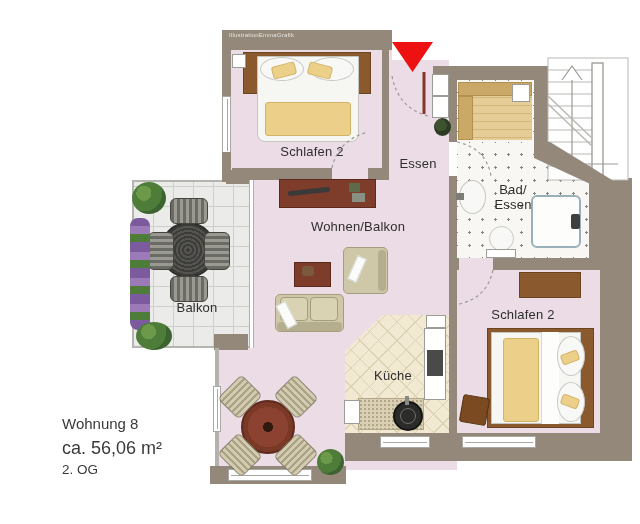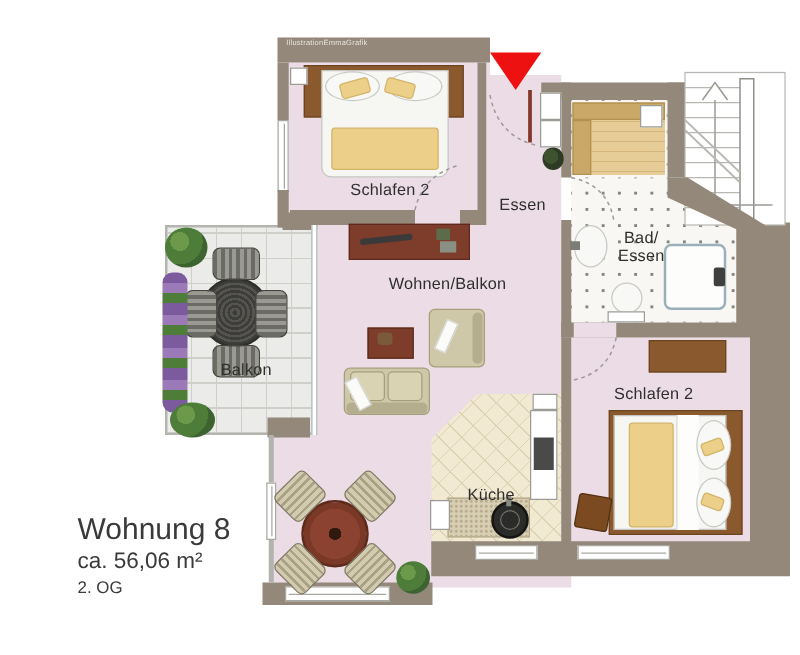--- a/index.html
+++ b/index.html
@@ -32,21 +32,21 @@
   .pillow{background:#f8f8f6;border:1px solid #c9c9c4;border-radius:50%;}
   .blanket{background:#ecd08a;border:1px solid #d2b469;border-radius:3px;}
   .plant{border-radius:50%;background:radial-gradient(circle at 35% 35%, #6d9a4a 0 25%, #4e7d3a 25% 60%, #3c6330 60% 100%);}
   .chair-stripe{background:repeating-linear-gradient(90deg,#6b6b65 0 3px,#9a9a92 3px 6px);
                 border:1px solid #46463f;border-radius:6px;}
   .dchair{background:repeating-linear-gradient(0deg,#d2cbb0 0 3px,#a9a284 3px 5px);
           border:1px solid #7f7860;border-radius:5px;}
   .speckle{background-color:#d9cfb4;background-image:radial-gradient(#b3a788 1px, transparent 1.2px);
            background-size:4px 4px;}
   #title-block{position:absolute;left:62px;top:412px;color:#3a3a3a;z-index:45;}
-  #title-block .t1{font-size:24px;line-height:24px;}
+  #title-block .t1{font-size:15px;line-height:24px;}
   #title-block .t2{font-size:18px;line-height:24px;}
   #title-block .t3{font-size:13.5px;line-height:20px;}
   #watermark{position:absolute;left:229px;top:32px;font-size:6px;color:rgba(255,252,245,.8);
              z-index:60;letter-spacing:.2px;}
   svg.overlay{position:absolute;left:0;top:0;z-index:50;pointer-events:none;}
 </style>
 </head>
 <body>
 
 <div id="canvas">
@@ -159,22 +159,22 @@
   <div class="abs chair-stripe" style="left:148px;top:232px;width:26px;height:38px;background:repeating-linear-gradient(0deg,#6b6b65 0 3px,#9a9a92 3px 6px)"></div>
   <div class="abs chair-stripe" style="left:204px;top:232px;width:26px;height:38px;background:repeating-linear-gradient(0deg,#6b6b65 0 3px,#9a9a92 3px 6px)"></div>
   <div class="abs plant" style="left:132px;top:182px;width:34px;height:32px"></div>
   <div class="abs" style="left:130px;top:218px;width:20px;height:112px;border-radius:8px;background:repeating-linear-gradient(0deg,#7b5a9e 0 10px,#4e7d3a 10px 18px,#9c7ab8 18px 26px)"></div>
   <div class="abs plant" style="left:136px;top:322px;width:36px;height:28px"></div>
 
   <span class="label" style="left:312px;top:144px">Schlafen 2</span>
   <span class="label" style="left:418px;top:156px">Essen</span>
   <span class="label" style="left:513px;top:182px;text-align:center"><span>Bad/</span><br><span>Essen</span></span>
   <span class="label" style="left:358px;top:219px">Wohnen/Balkon</span>
-  <span class="label" style="left:197px;top:288px">Balkon</span>
-  <span class="label" style="left:393px;top:388px">Küche</span>
+  <span class="label" style="left:197px;top:300px">Balkon</span>
+  <span class="label" style="left:393px;top:368px">Küche</span>
   <span class="label" style="left:523px;top:307px">Schlafen 2</span>
 
   <div id="title-block">
     <div class="t1">Wohnung 8</div>
     <div class="t2">ca. 56,06 m²</div>
     <div class="t3">2. OG</div>
   </div>
 
   <div id="watermark">IllustrationEmmaGrafik</div>
 

